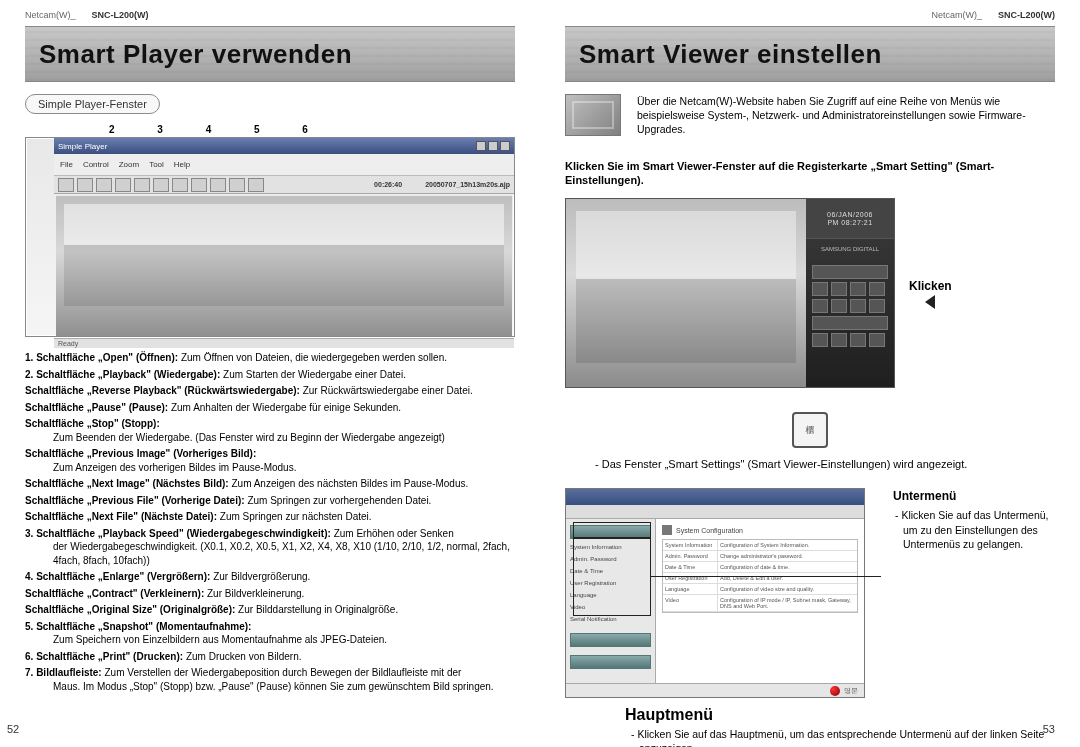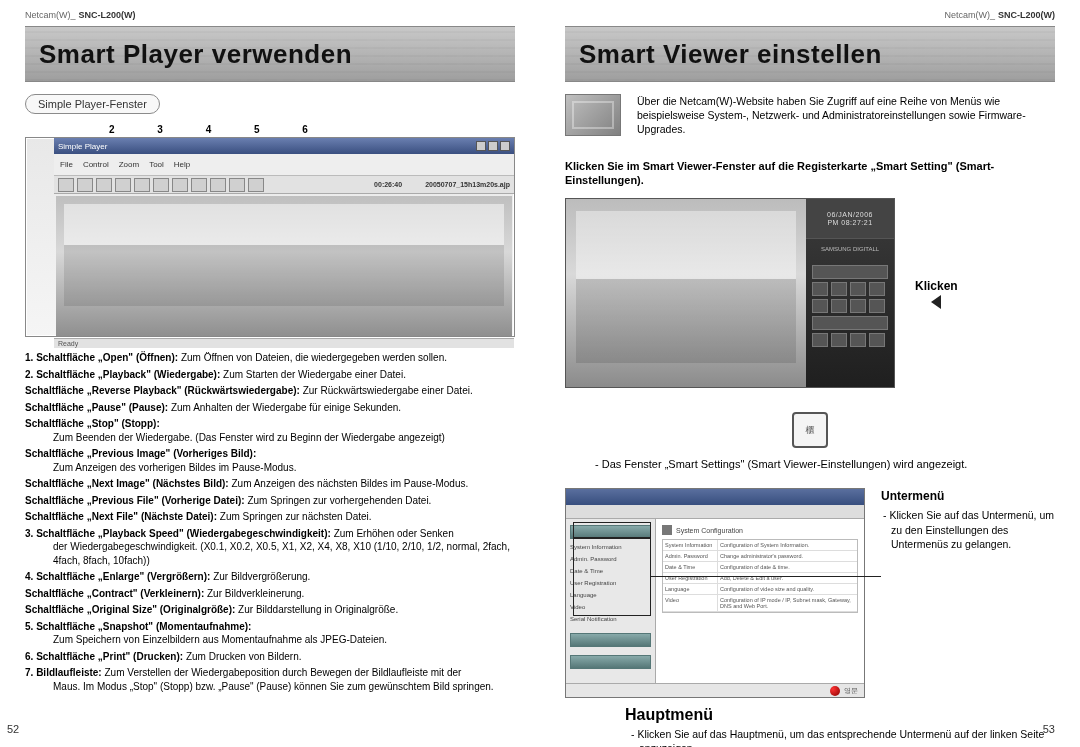--- a/index.html
+++ b/index.html
@@ -1,19 +1,19 @@
 <!DOCTYPE html>
 <html><head>
 <meta charset="utf-8">
 <style>
   * { margin: 0; padding: 0; box-sizing: border-box; }
   body { font-family: Arial, Helvetica, sans-serif; font-size: 11px; color: #000; background: #fff; width: 1080px; height: 747px; }
   .spread { display: flex; width: 1080px; height: 747px; }
   .page { width: 540px; height: 747px; padding: 10px 25px 18px 25px; position: relative; }
-  .header-line { font-size: 9px; color: #666; display: flex; align-items: center; gap: 3px; margin-bottom: 6px; }
+  .header-line { font-size: 9px; color: #666; display: flex; align-items: center; gap: 16px; margin-bottom: 6px; }
   .header-line .model { font-weight: bold; color: #333; }
   .page-left .header-line { justify-content: flex-start; }
   .page-right .header-line { justify-content: flex-end; }
   .title-banner { background: linear-gradient(180deg,#c8c8c8 0%,#b0b0b0 60%,#9e9e9e 100%); border-top: 1px solid #888; border-bottom: 1px solid #888; height: 56px; position: relative; display: flex; align-items: center; padding-left: 14px; margin-bottom: 12px; overflow:hidden; }
   .title-banner .pattern { position:absolute; inset:0; background:
     repeating-linear-gradient(90deg, rgba(255,255,255,0.07) 0 6px, transparent 6px 18px),
     repeating-linear-gradient(0deg, rgba(0,0,0,0.03) 0 2px, transparent 2px 8px);
     mix-blend-mode: multiply; }
   .title-banner h1 { position: relative; font-size: 26px; font-weight: bold; letter-spacing: 0.5px; color: #111; z-index:2; }
   .caption-pill { display:inline-block; border:1px solid #8b8b8b; border-radius:10px; padding:3px 12px; font-size:11px; color:#333; background:#f8f8f8; margin-bottom:10px; }
@@ -46,41 +46,41 @@
   .page-left .page-num { left:7px; }
   .page-right .page-num { right:25px; }
 
   .intro-row { display:flex; gap:16px; align-items:flex-start; margin-bottom:22px; }
   .intro-icon { width:56px; height:42px; background:linear-gradient(135deg,#c0c0c0,#808080); border:1px solid #777; flex-shrink:0; position:relative; }
   .intro-icon::before { content:""; position:absolute; inset:6px; border:2px solid rgba(255,255,255,0.35); }
   .intro-text { font-size:10.5px; line-height:1.35; }
 
   .click-instr { font-size:11px; font-weight:bold; margin-bottom:10px; line-height:1.35; }
 
-  .viewer-row { display:flex; gap:20px; align-items:center; margin-bottom:24px; }
+  .viewer-row { display:flex; gap:14px; align-items:center; margin-bottom:24px; }
   .viewer-ss { width:330px; height:190px; border:1px solid #555; background:#2a2a2a; position:relative; flex-shrink:0; display:flex; }
   .viewer-ss .left { width:240px; height:100%; background:linear-gradient(180deg,#bcbcbc 0%,#d9d9d9 40%,#8b8b8b 100%); position:relative; }
   .viewer-ss .left::before { content:""; position:absolute; inset:12px 10px 24px 10px; background:linear-gradient(180deg, rgba(255,255,255,0.4) 0 45%, rgba(0,0,0,0.12) 45% 100%); }
   .viewer-ss .right { flex:1; background:linear-gradient(180deg,#3b3b3b,#1f1f1f); display:flex; flex-direction:column; }
   .viewer-ss .right .logo { height:40px; background:#444; border-bottom:1px solid #555; display:flex; flex-direction:column; align-items:center; justify-content:center; gap:1px; }
   .viewer-ss .right .logo span { color:#ddd; font-size:7px; letter-spacing:0.5px; }
   .viewer-ss .right .pad { flex:1; display:flex; flex-direction:column; gap:3px; padding:6px; }
   .viewer-ss .right .row { display:flex; gap:3px; }
   .viewer-ss .right .b { width:16px; height:14px; background:#555; border:1px solid #777; }
   .viewer-ss .right .wide { flex:1; height:14px; background:#555; border:1px solid #777; }
 
   .klicken-block { display:flex; flex-direction:column; align-items:center; gap:4px; }
   .klicken-label { font-size:12px; font-weight:bold; }
   .klicken-arrow { width:0; height:0; border-left:7px solid transparent; border-right:7px solid transparent; border-bottom:10px solid #222; transform:rotate(-90deg); }
 
   .memo-icon { width:36px; height:36px; margin:0 auto 10px auto; border:2px solid #555; border-radius:4px; display:flex; align-items:center; justify-content:center; color:#555; font-size:9px; background:#f4f4f4; }
 
   .result-line { font-size:11px; text-align:left; margin:0 0 18px 30px; }
 
-  .settings-row { display:flex; gap:16px; align-items:flex-start; }
+  .settings-row { display:flex; gap:28px; align-items:flex-start; }
   .settings-ss { width:300px; height:210px; border:1px solid #777; background:#fff; position:relative; flex-shrink:0; }
   .settings-ss .bar { height:16px; background:linear-gradient(180deg,#5a6f9e,#374e7e); }
   .settings-ss .bar2 { height:14px; background:#ddd; border-bottom:1px solid #aaa; }
   .settings-ss .body { display:flex; height:calc(100% - 30px - 14px); }
   .settings-ss .nav { width:90px; background:#e8e8e8; border-right:1px solid #aaa; padding:6px 4px; display:flex; flex-direction:column; gap:4px; }
   .settings-ss .nav .hdr { height:14px; background:linear-gradient(180deg,#8aa,#577); border:1px solid #577; }
   .settings-ss .nav .it { font-size:6px; color:#444; padding:1px 0; }
   .settings-ss .pane { flex:1; padding:6px; }
   .settings-ss .pane .ttl { font-size:7px; color:#444; margin-bottom:4px; display:flex; align-items:center; gap:4px; }
   .settings-ss .pane .ttl .sq { width:10px; height:10px; background:#777; }

